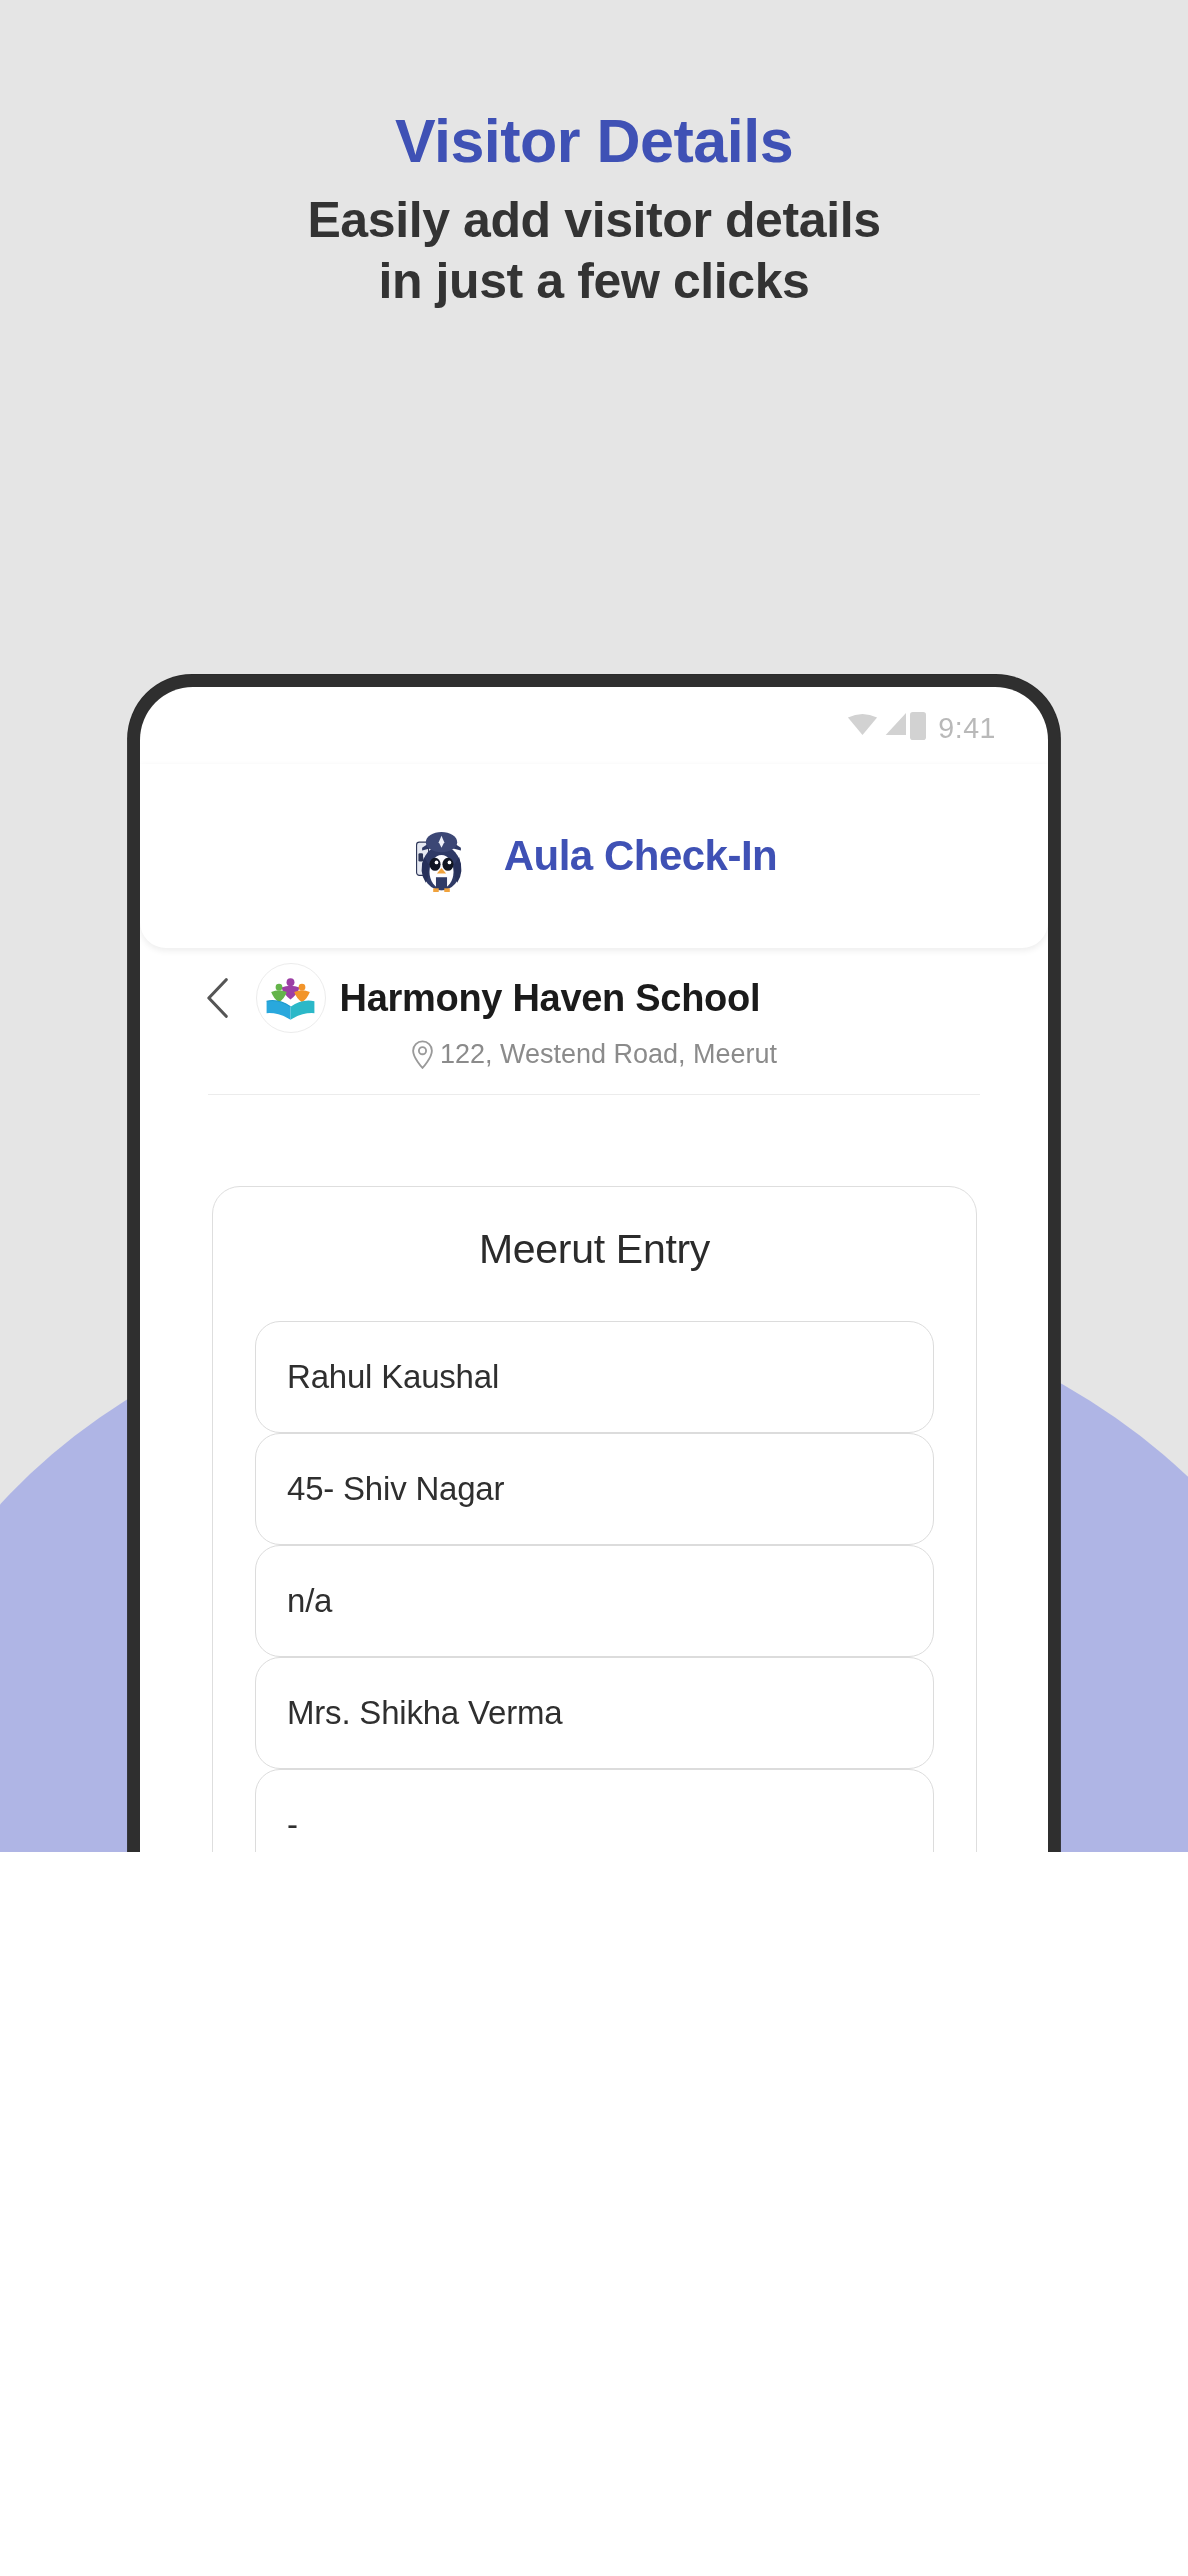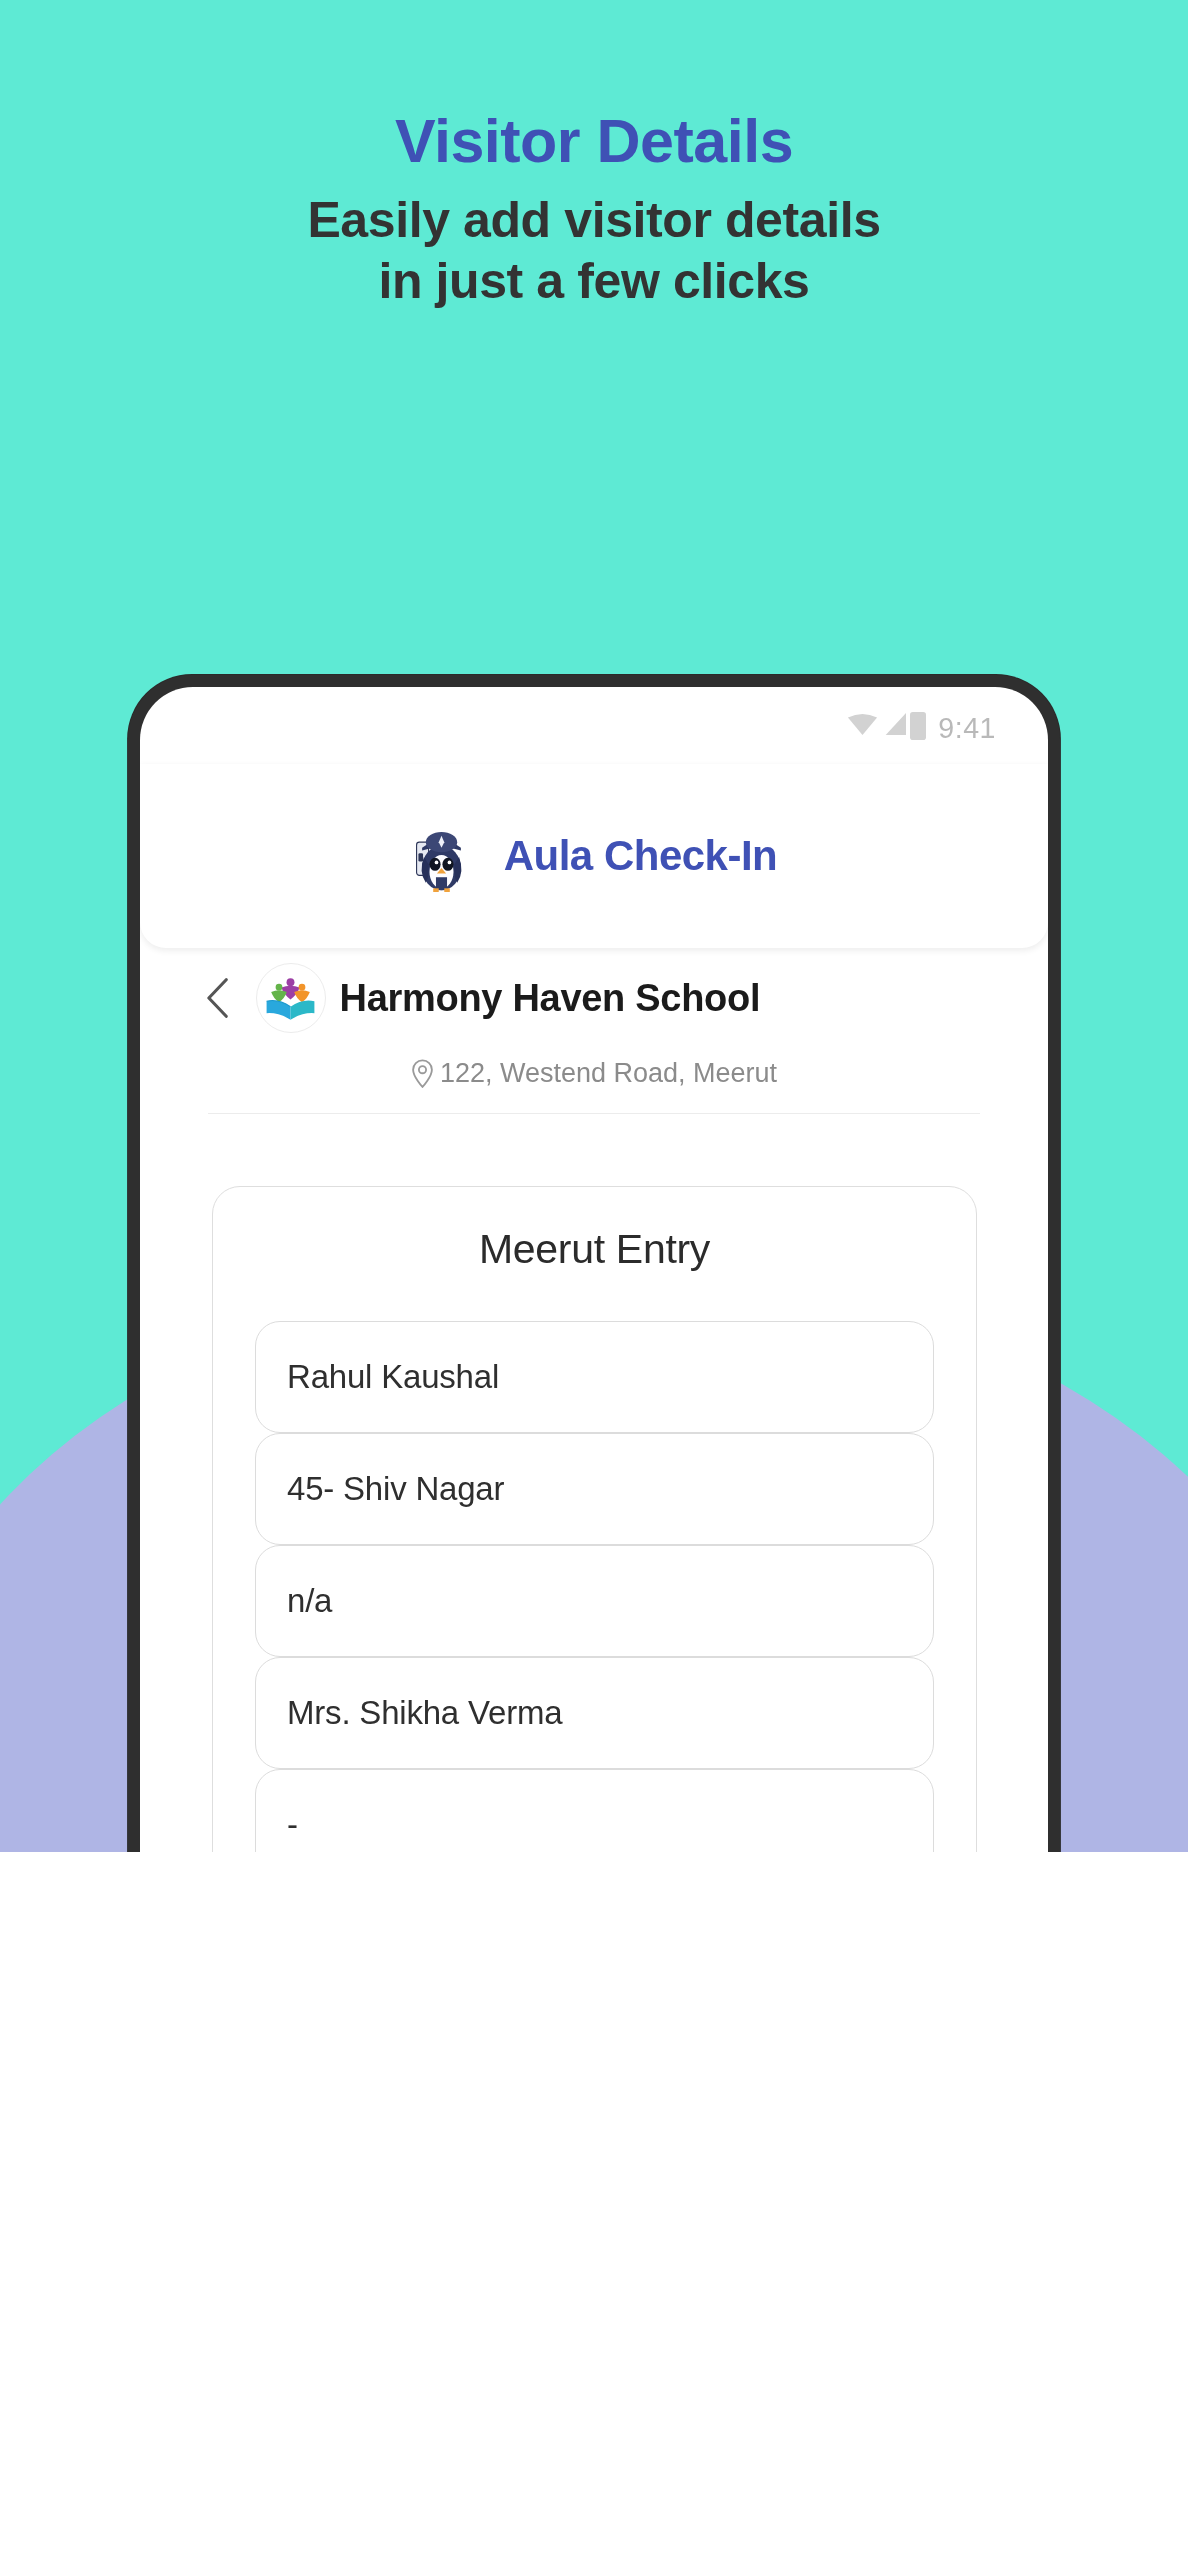--- a/index.html
+++ b/index.html
@@ -5,21 +5,21 @@
   * { box-sizing: border-box; margin: 0; padding: 0; }
   html, body {
     width: 1188px; height: 2576px;
     background: #ffffff;
     font-family: "Liberation Sans", sans-serif;
     overflow: hidden;
   }
   #stage {
     position: relative;
     width: 1188px; height: 1852px;
-    background: #5eead4;
+    background: #e5e5e5;
     overflow: hidden;
   }
 
   
   .promo-title {
     position: absolute; left: 0; top: 109px; width: 1188px;
     text-align: center;
     font-size: 61px; font-weight: 700; letter-spacing: -0.5px;
     color: #3f51b5;
     line-height: 1.05;
@@ -115,21 +115,21 @@
     background: #fff;
     display: flex; align-items: center; justify-content: center;
     overflow: hidden;
   }
   .school-name {
     font-size: 38px; font-weight: 700; color: #1b1b1b;
     letter-spacing: -0.3px;
   }
   .school-addr {
     display: flex; align-items: center; justify-content: center;
-    gap: 6px; margin-top: 25px;
+    gap: 6px; margin-top: 6px;
     font-size: 27px; color: #8b8b8b;
   }
   .school-rule {
     margin: 24px 31px 0 31px;
     border-bottom: 0.9px solid #ececec;
   }
 
   
   .entry-card {
     position: absolute;

